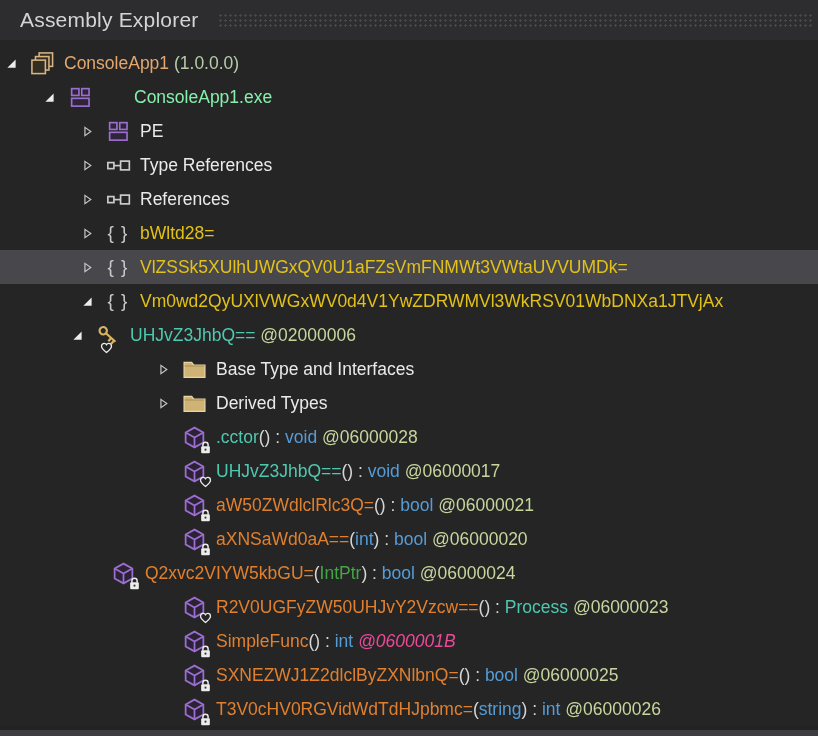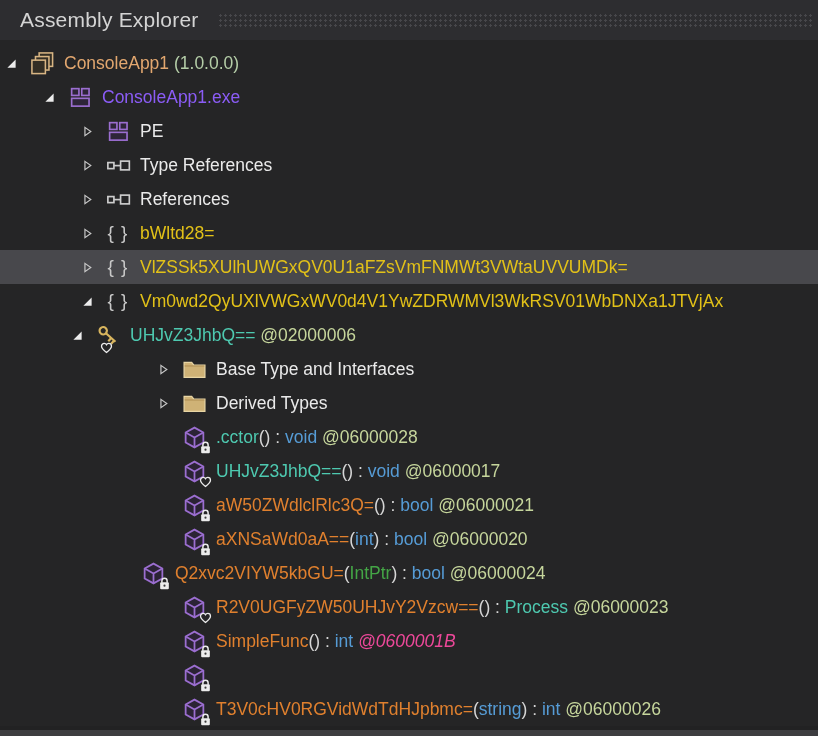--- a/index.html
+++ b/index.html
@@ -80,21 +80,21 @@
             <path d="M10.5 1.5 V10.5 H1.5 Z" fill="#ececec"></path>
           </svg>
         </span>
         <span class="icon">
           <svg viewBox="0 0 24 24">
        <rect x="3.5" y="3.5" width="7" height="6.5" fill="#2e2539" stroke="#9b6ed0" stroke-width="1.6"></rect>
        <rect x="13.2" y="3.5" width="7" height="6.5" fill="#2e2539" stroke="#9b6ed0" stroke-width="1.6"></rect>
        <rect x="3.5" y="12.8" width="16.7" height="7.5" fill="#2e2539" stroke="#9b6ed0" stroke-width="1.6"></rect>
      </svg>
         </span>
-        <span class="label"><span style="color: #8b5cf6;">ConsoleApp1.exe</span></span>
+        <span class="label"><span style="color: #86efac; margin-left: 32px;">ConsoleApp1.exe</span></span>
       </div>
       <div class="row" style="padding-left: 82px;">
         <span class="expander">
           <svg viewBox="0 0 12 12">
             <path d="M3.2 1.5 L9.6 6 L3.2 10.5 Z" fill="none" stroke="#c8c8c8" stroke-width="1.3"></path>
           </svg>
         </span>
         <span class="icon">
           <svg viewBox="0 0 24 24">
        <rect x="3.5" y="3.5" width="7" height="6.5" fill="#2e2539" stroke="#9b6ed0" stroke-width="1.6"></rect>
@@ -277,21 +277,21 @@
           <span class="badge">
             <svg viewBox="0 0 12 12">
              <path d="M3.6 5.2 V3.5 a2.4 2.4 0 0 1 4.8 0 V5.2" fill="none" stroke="#ececec" stroke-width="1.4"></path>
              <rect x="2" y="4.9" width="8" height="6.3" rx="0.9" fill="#ececec"></rect>
              <circle cx="6" cy="8" r="1" fill="#3a3a3a"></circle>
            </svg>
           </span>
         </span>
         <span class="label"><span style="color: rgb(224, 128, 46);">aXNSaWd0aA==</span><span style="color: rgb(214, 214, 214);">(</span><span style="color: rgb(86, 156, 214);">int</span><span style="color: rgb(214, 214, 214);">) : </span><span style="color: rgb(86, 156, 214);">bool</span><span style="color: rgb(198, 214, 156);"> @06000020</span></span>
       </div>
-      <div class="row" style="padding-left: 117px;">
+      <div class="row" style="padding-left: 87px;">
         <span class="expander"></span>
         <span class="icon">
           <svg viewBox="0 0 24 24" fill="none" stroke="#9b6ed0" stroke-width="1.7">
        <path d="M12 2.5 L20.5 7.25 V16.75 L12 21.5 L3.5 16.75 V7.25 Z" fill="#2b2335"></path>
        <path d="M3.5 7.25 L12 12 L20.5 7.25 M12 12 V21.5"></path>
      </svg>
           <span class="badge">
             <svg viewBox="0 0 12 12">
              <path d="M3.6 5.2 V3.5 a2.4 2.4 0 0 1 4.8 0 V5.2" fill="none" stroke="#ececec" stroke-width="1.4"></path>
              <rect x="2" y="4.9" width="8" height="6.3" rx="0.9" fill="#ececec"></rect>
@@ -341,20 +341,21 @@
        <path d="M3.5 7.25 L12 12 L20.5 7.25 M12 12 V21.5"></path>
      </svg>
           <span class="badge">
             <svg viewBox="0 0 12 12">
              <path d="M3.6 5.2 V3.5 a2.4 2.4 0 0 1 4.8 0 V5.2" fill="none" stroke="#ececec" stroke-width="1.4"></path>
              <rect x="2" y="4.9" width="8" height="6.3" rx="0.9" fill="#ececec"></rect>
              <circle cx="6" cy="8" r="1" fill="#3a3a3a"></circle>
            </svg>
           </span>
         </span>
+        <span class="label"><span style="color: rgb(224, 128, 46);">SXNEZWJ1Z2dlclByZXNlbnQ=</span><span style="color: rgb(214, 214, 214);">() : </span><span style="color: rgb(86, 156, 214);">bool</span><span style="color: rgb(198, 214, 156);"> @06000025</span></span>
       </div>
       <div class="row" style="padding-left: 158px;">
         <span class="expander"></span>
         <span class="icon">
           <svg viewBox="0 0 24 24" fill="none" stroke="#9b6ed0" stroke-width="1.7">
        <path d="M12 2.5 L20.5 7.25 V16.75 L12 21.5 L3.5 16.75 V7.25 Z" fill="#2b2335"></path>
        <path d="M3.5 7.25 L12 12 L20.5 7.25 M12 12 V21.5"></path>
      </svg>
           <span class="badge">
             <svg viewBox="0 0 12 12">

